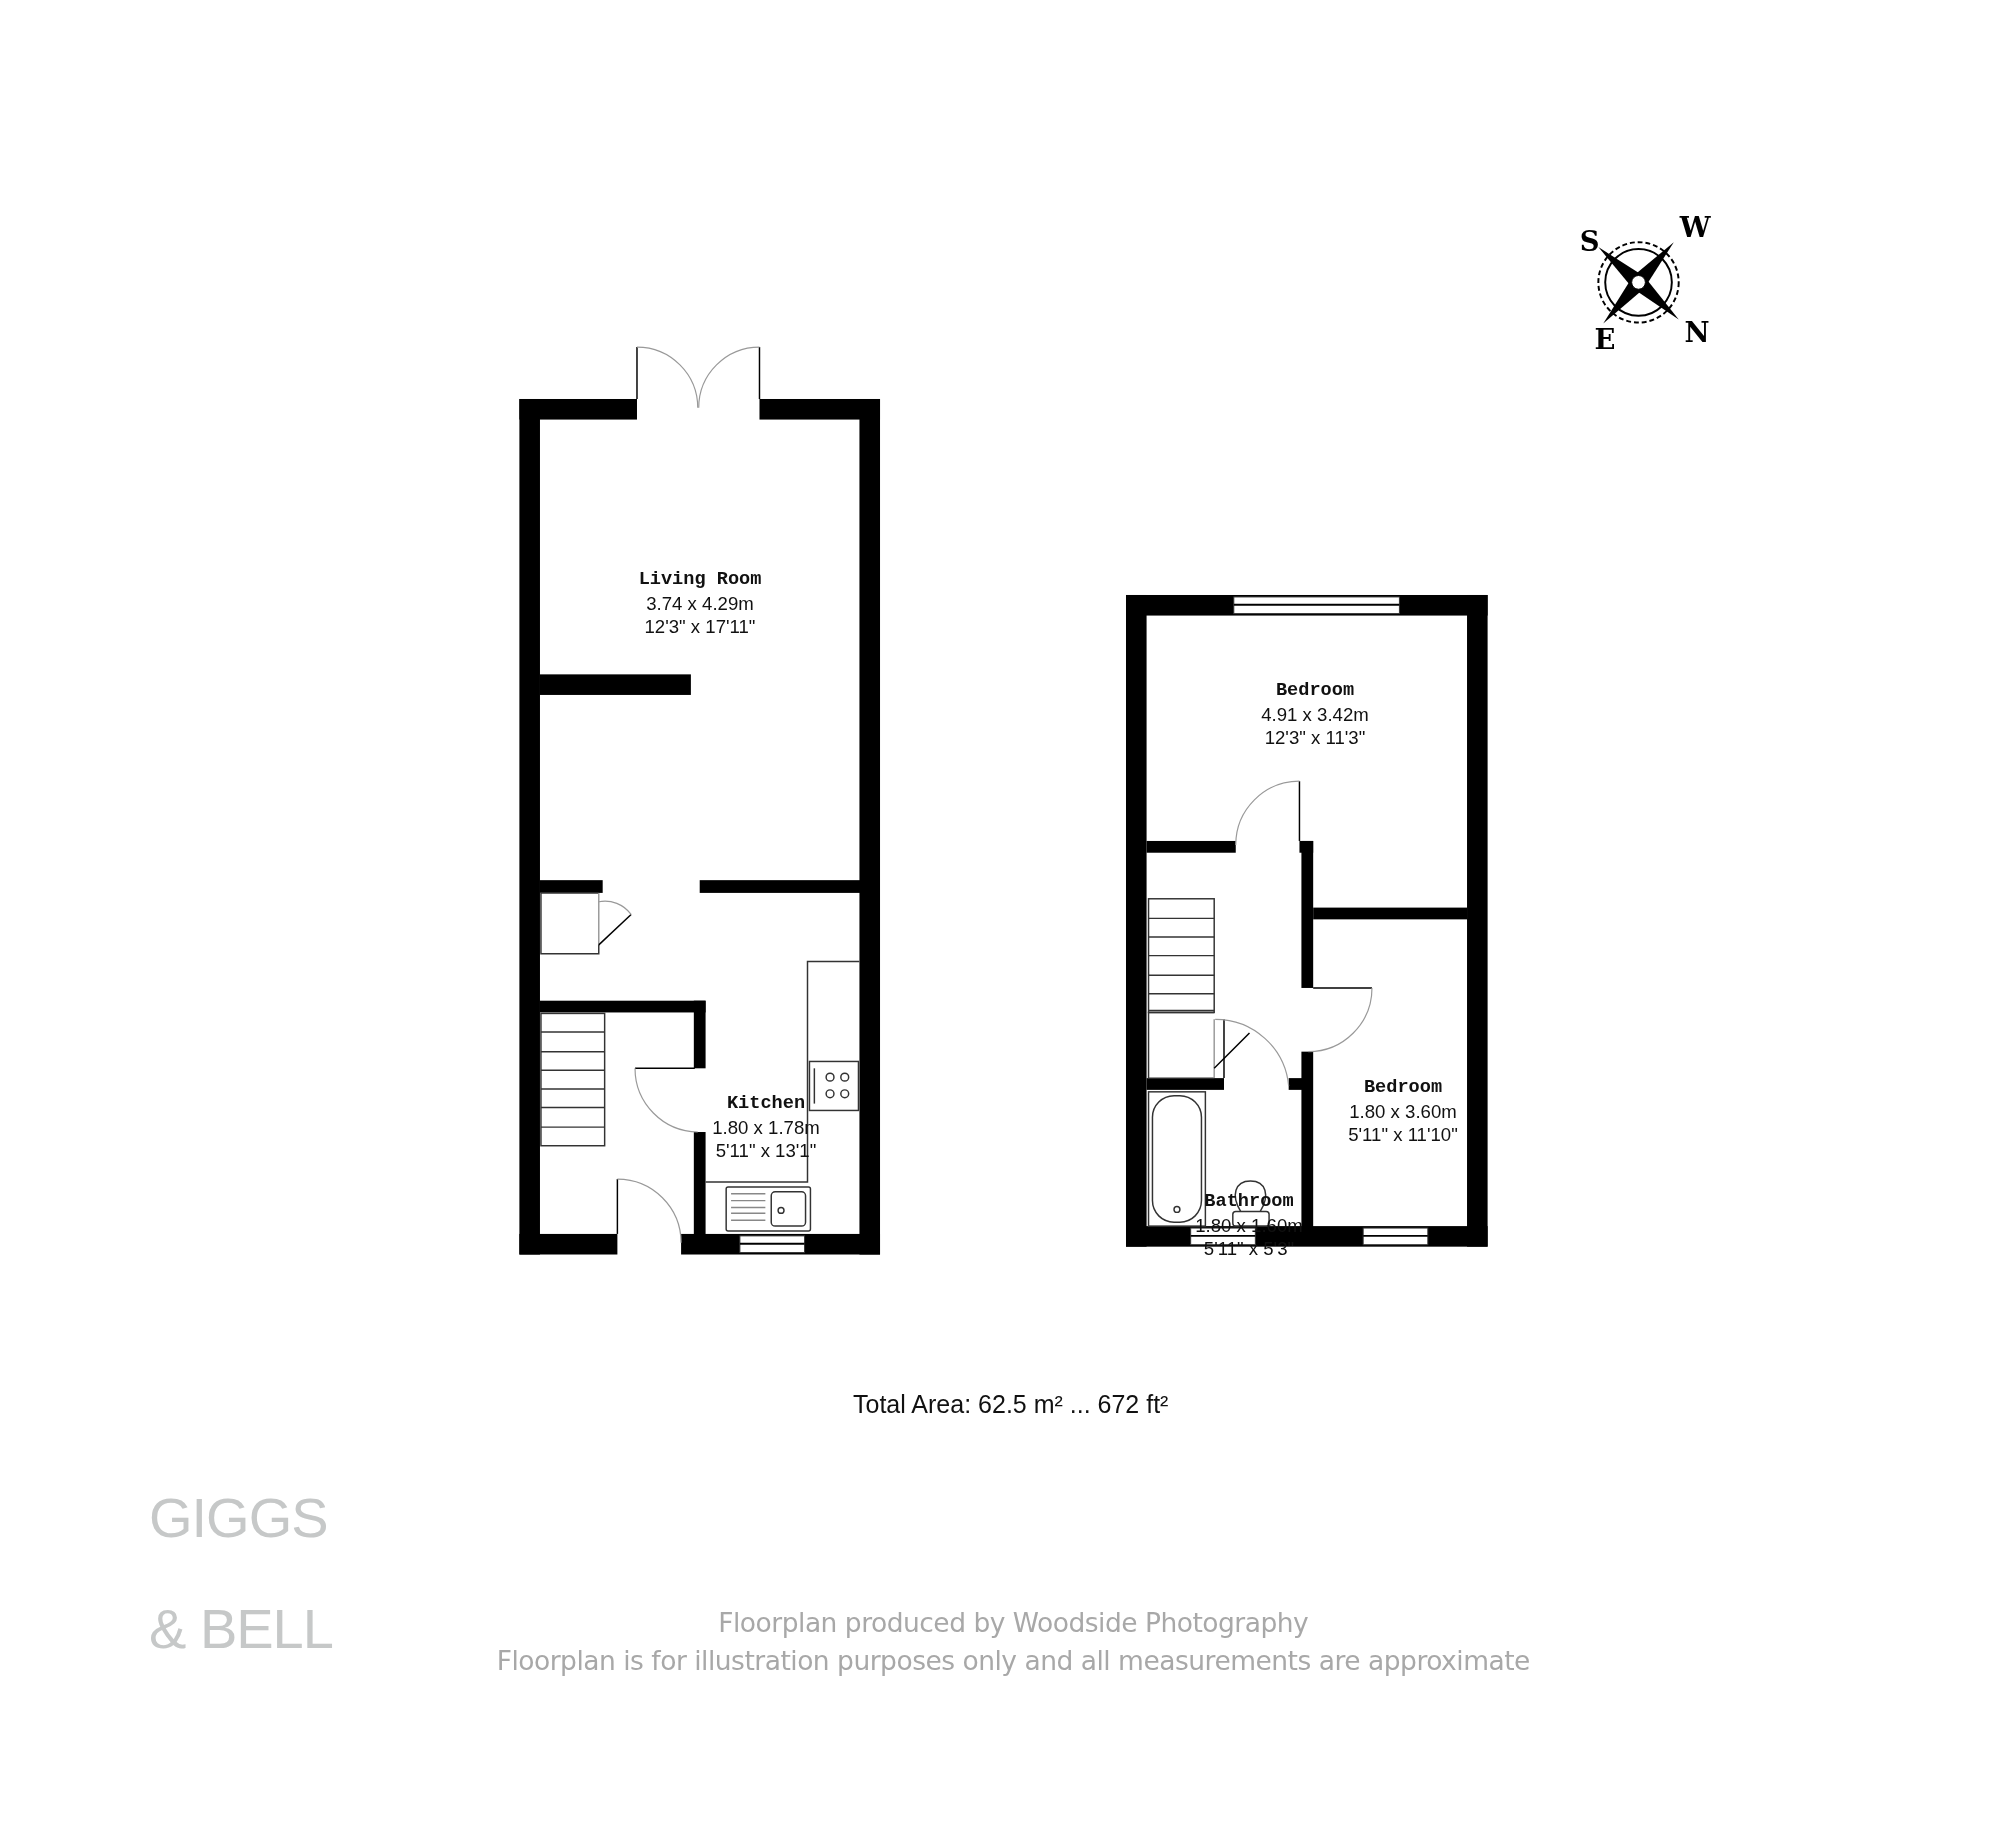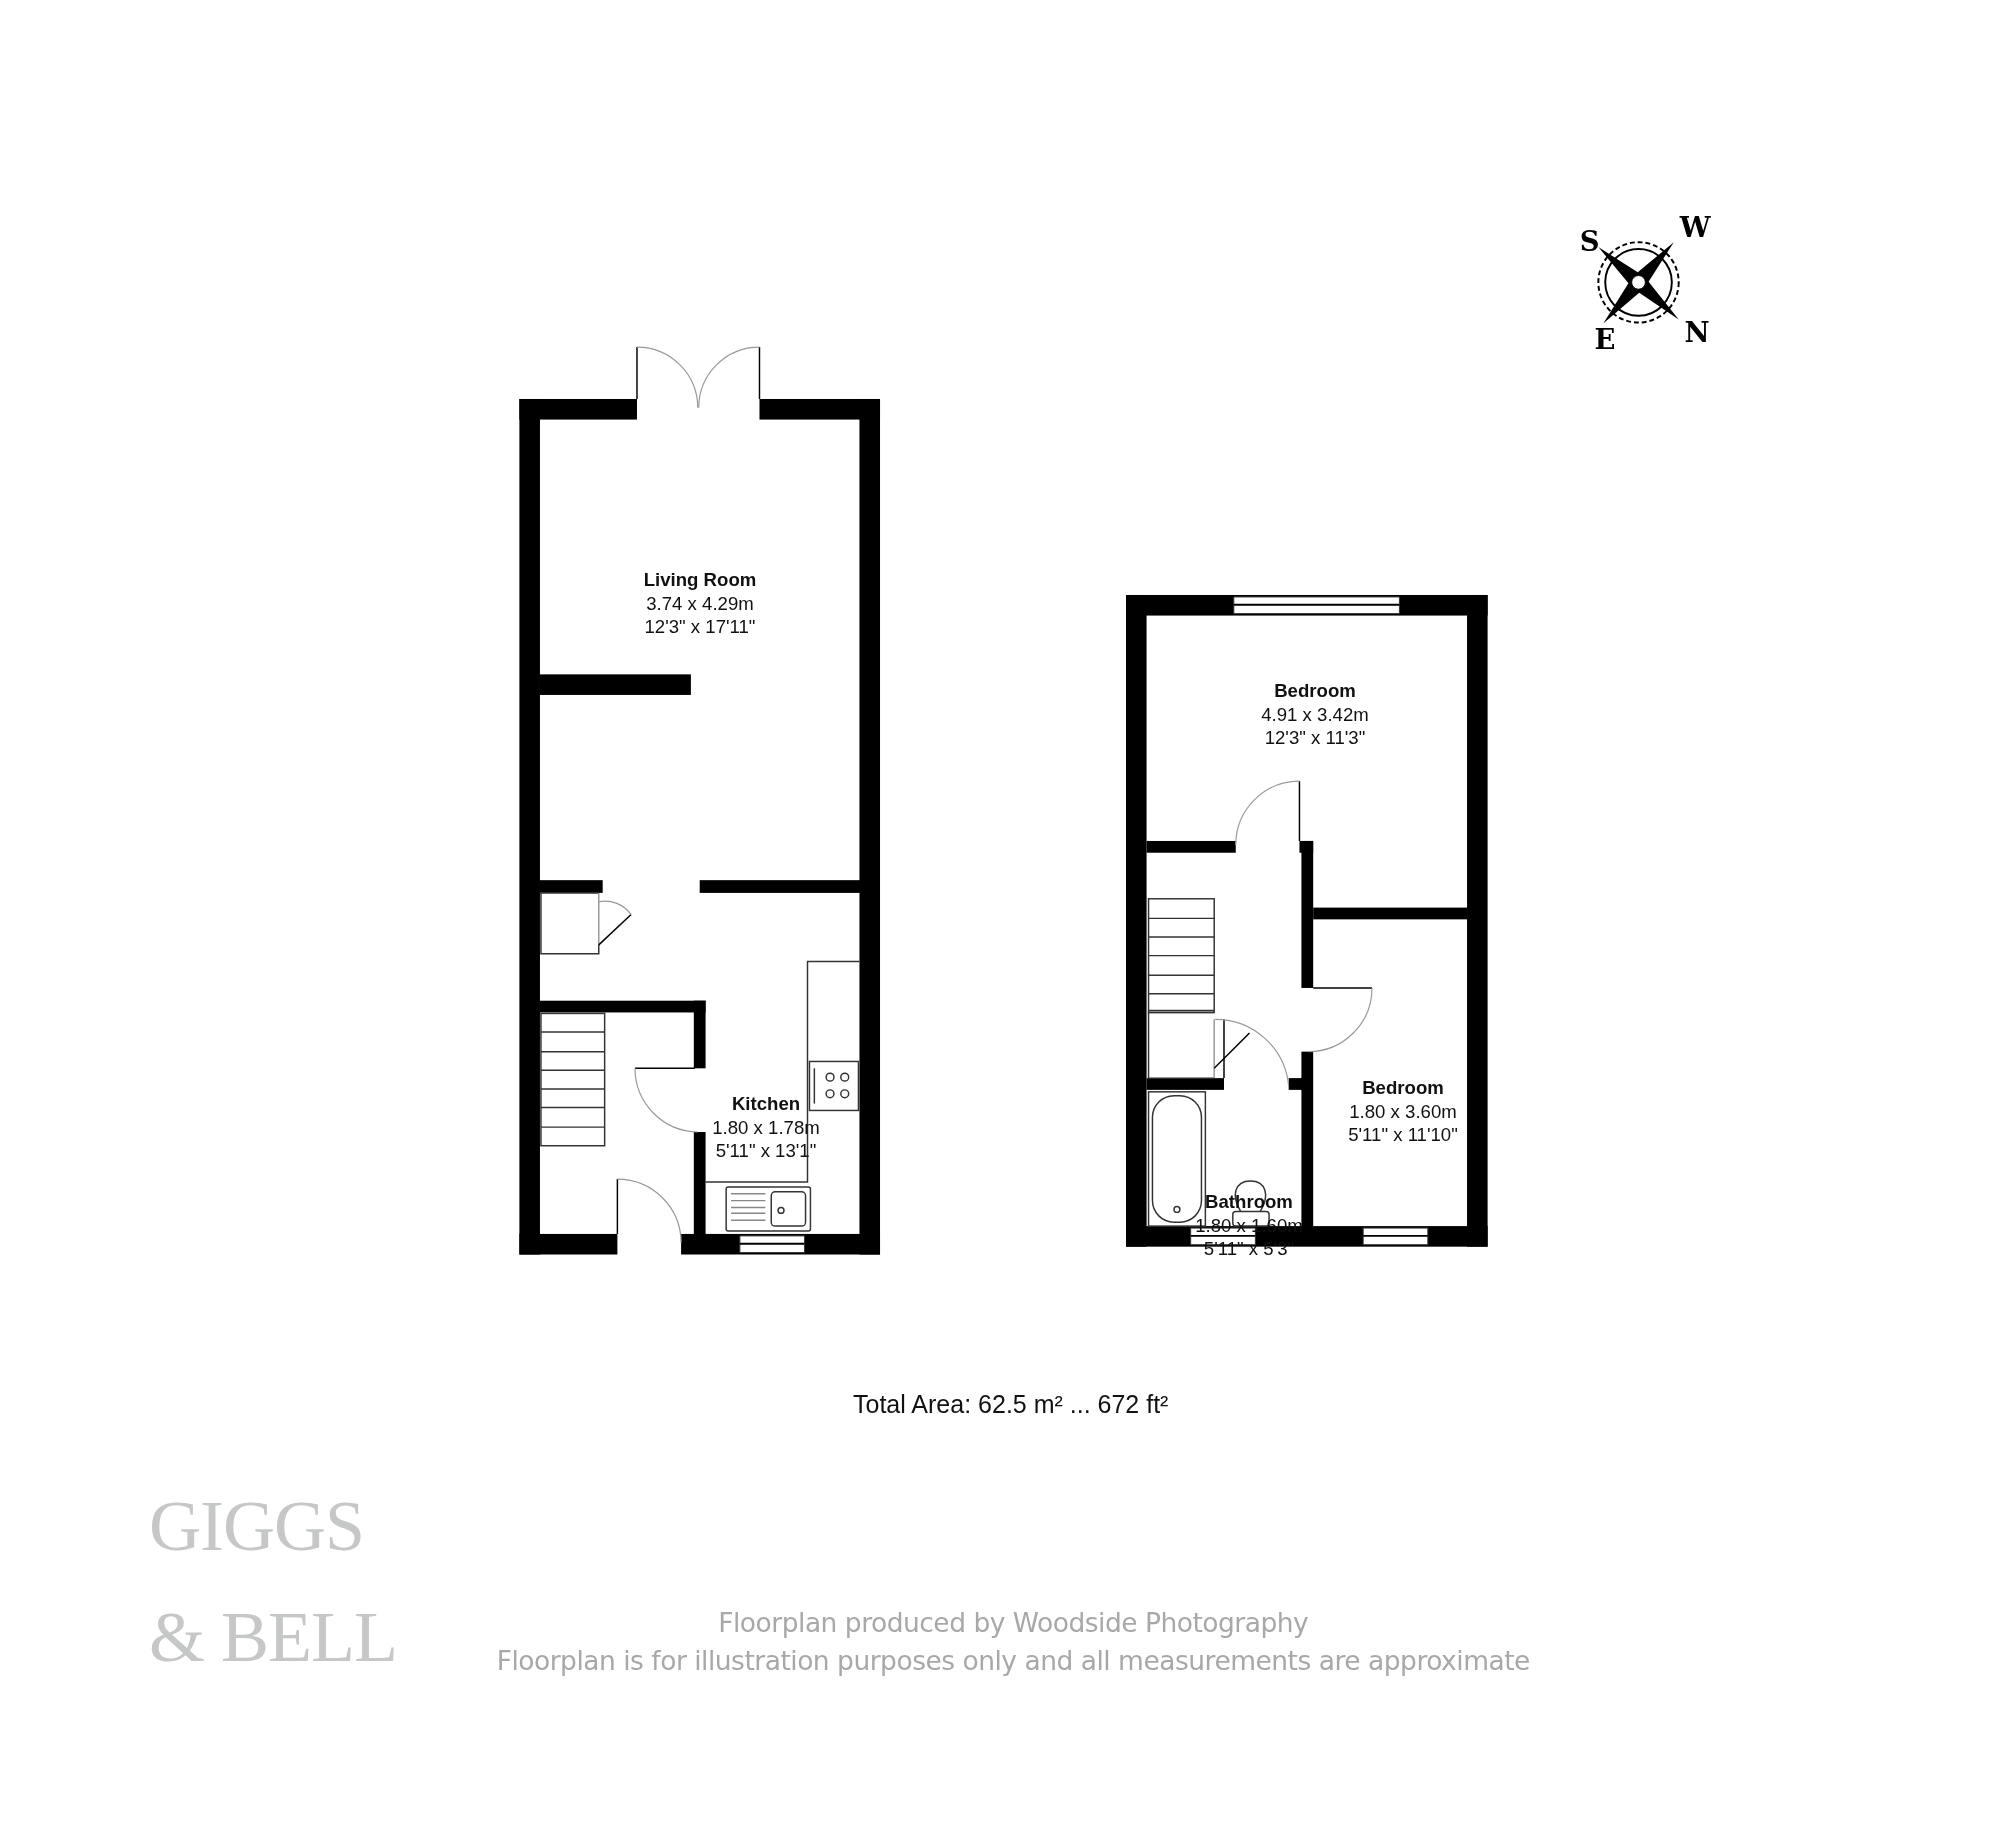--- a/index.html
+++ b/index.html
@@ -1,22 +1,22 @@
 <!DOCTYPE html>
 <html><head>
 <meta charset="utf-8">
 <style>
   html, body { margin:0; padding:0; background:#ffffff; }
   body { width:2007px; height:1825px; position:relative; overflow:hidden; font-family:"Liberation Sans", sans-serif; }
   .plan-svg { position:absolute; left:0; top:0; }
   .room-label { position:absolute; text-align:center; color:#111; font-family:"Liberation Sans", sans-serif; font-size:18.6px; line-height:23.5px; transform:translateX(-50%); white-space:nowrap; }
-  .room-label .name { font-weight:bold; display:block; }
+  .room-label .name { font-weight:bold; display:block;font-family:Liberation Mono, monospace; }
   .room-label .dim { display:block; }
   .total-area { position:absolute; left:853px; top:1390px; font-size:25px; color:#111; font-family:"Liberation Sans", sans-serif; white-space:nowrap; }
-  .logo { position:absolute; left:149px; color:#c6c8c8; font-family:Liberation Serif, serif; font-size:72px; letter-spacing:-1px; line-height:1; white-space:nowrap; }
+  .logo { position:absolute; left:149px; color:#c6c8c8; font-family:Liberation Sans, sans-serif; font-size:56px; letter-spacing:-1px; line-height:1; white-space:nowrap; }
   .credit { position:absolute; left:0; width:2007px; text-align:center; color:#a8a8a8; font-family:"DejaVu Sans", sans-serif; font-size:26.5px; white-space:nowrap; letter-spacing:-0.5px; }
   .compass-letter { font-family:"DejaVu Serif", serif; font-weight:bold; font-size:28px; fill:#000; }
 </style>
 </head>
 <body>
 
 <svg class="plan-svg" width="2007" height="1825" viewBox="0 0 2048 1862">
 
   <g>
     <circle cx="1672" cy="288" r="41" fill="none" stroke="#000" stroke-width="2" stroke-dasharray="5,3"></circle>

